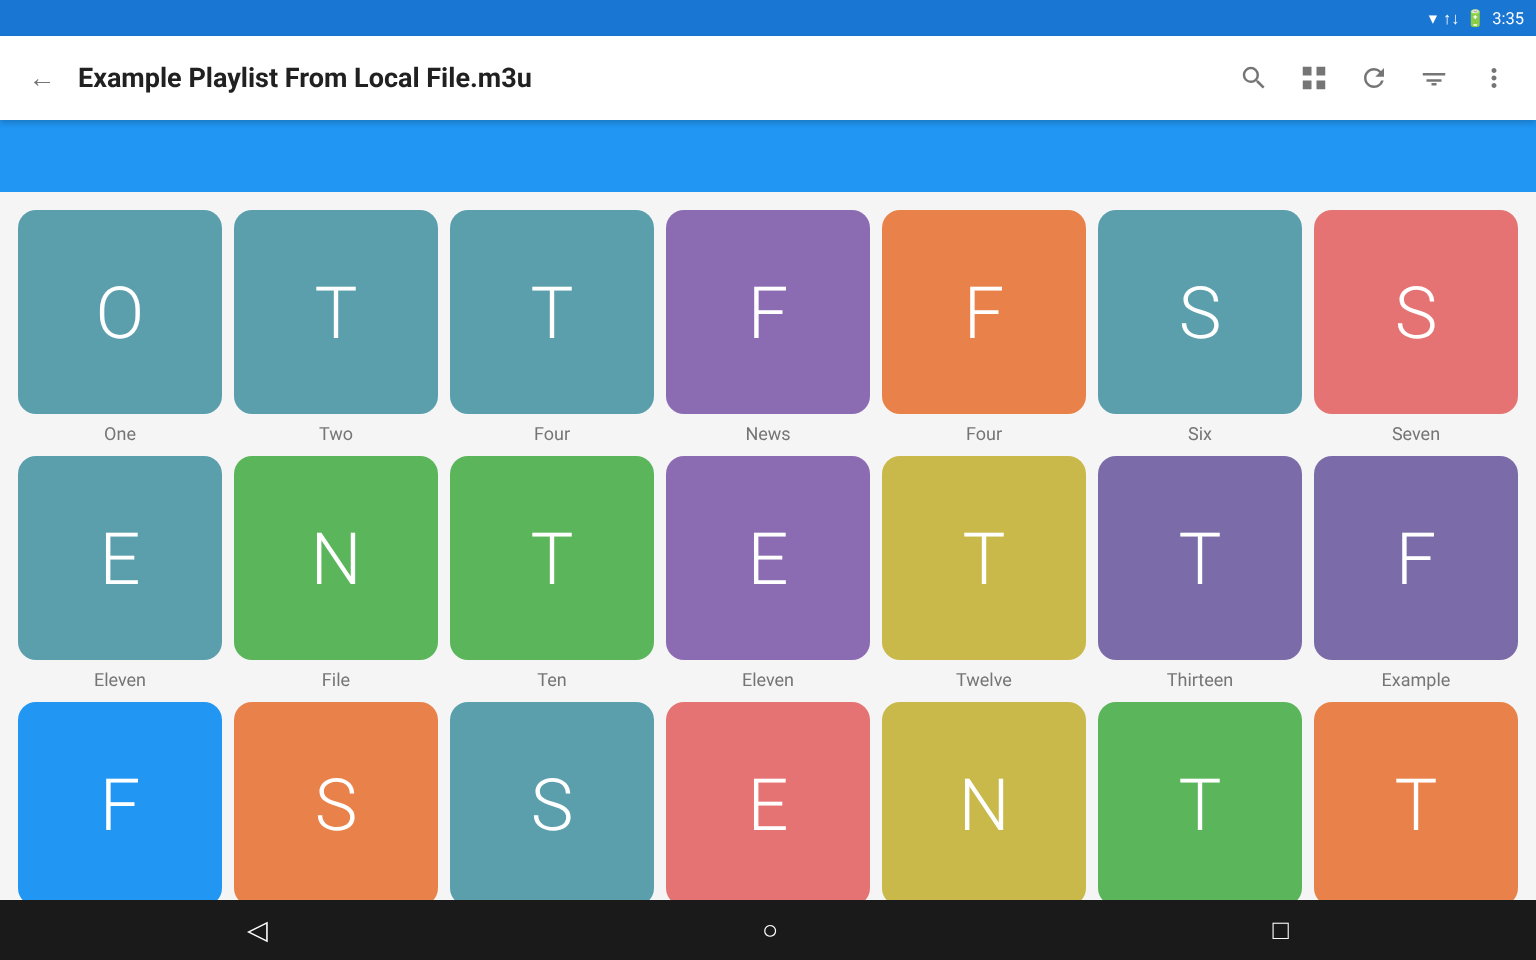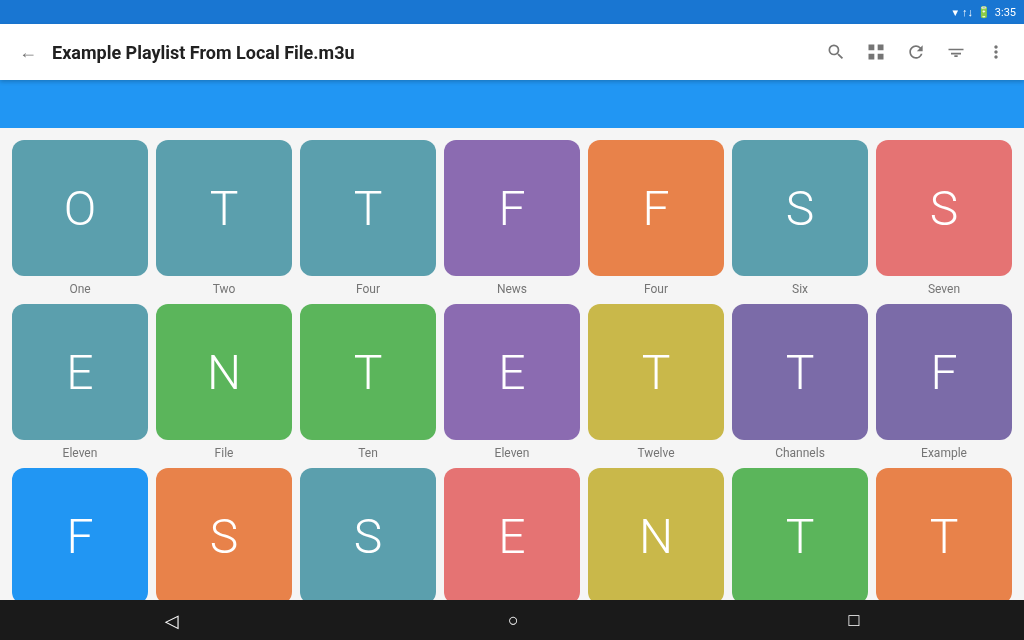--- a/index.html
+++ b/index.html
@@ -239,21 +239,21 @@
       <div class="channel-item">
         <div class="channel-card" style="background-color: rgb(139, 107, 177);">E</div>
         <div class="channel-label">Eleven</div>
       </div>
       <div class="channel-item">
         <div class="channel-card" style="background-color: rgb(201, 184, 74);">T</div>
         <div class="channel-label">Twelve</div>
       </div>
       <div class="channel-item">
         <div class="channel-card" style="background-color: rgb(123, 107, 168);">T</div>
-        <div class="channel-label">Channels</div>
+        <div class="channel-label">Thirteen</div>
       </div>
       <div class="channel-item">
         <div class="channel-card" style="background-color: rgb(123, 107, 168);">F</div>
         <div class="channel-label">Example</div>
       </div>
       <div class="channel-item">
         <div class="channel-card" style="background-color: rgb(33, 150, 243);">F</div>
       </div>
       <div class="channel-item">
         <div class="channel-card" style="background-color: rgb(232, 130, 74);">S</div>

